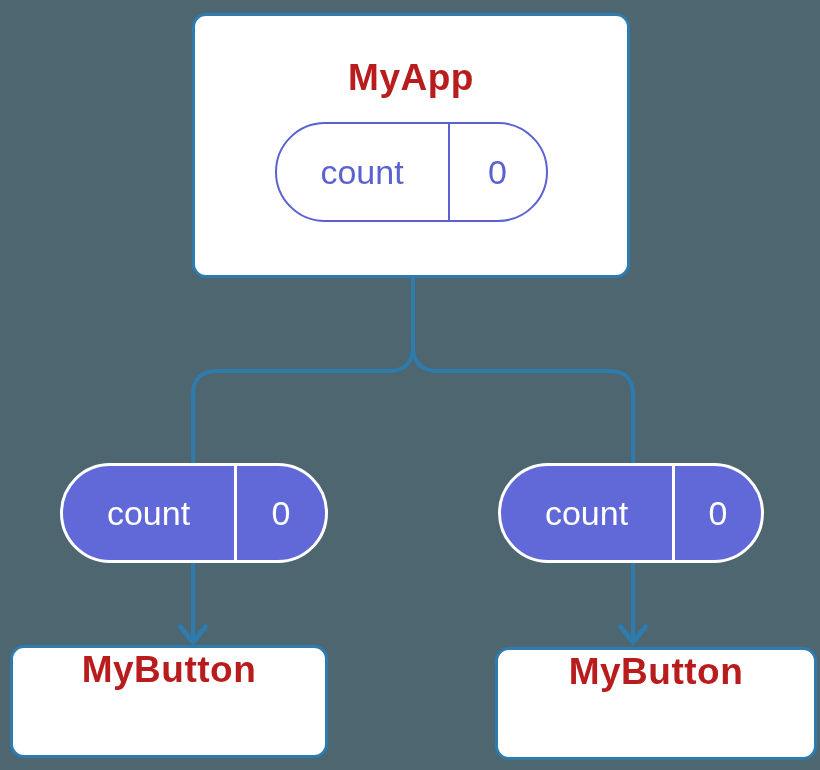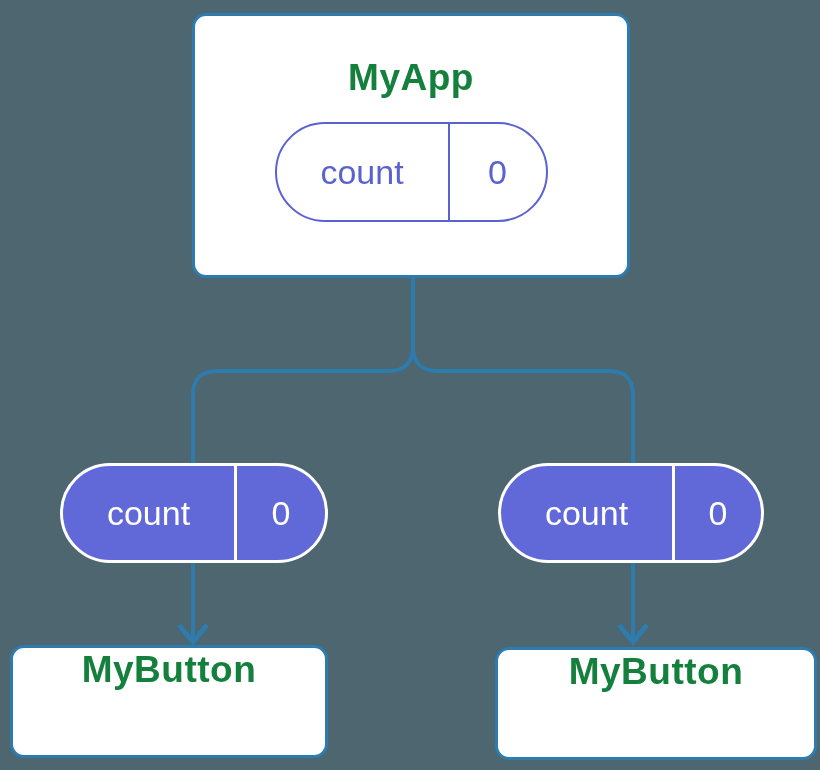--- a/index.html
+++ b/index.html
@@ -15,21 +15,21 @@
     position:absolute;
     background:#ffffff;
     border:3px solid #2E7BAE;
     border-radius:14px;
     box-sizing:border-box;
     z-index:2;
     display:flex;flex-direction:column;align-items:center;
   }
   .node-root{left:192px;top:13px;width:438px;height:265px;padding-top:40px;}
   .node-title{
-    font-size:37px;font-weight:700;color:#15803d;
+    font-size:37px;font-weight:700;color:#b91c1c;
     letter-spacing:0.5px;line-height:1.2;
   }
   .node-leaf{}
   .node-leaf-1{left:10px;top:645px;width:318px;height:113px;}
   .node-leaf-2{left:495px;top:647px;width:322px;height:113px;}
   .pill{
     display:flex;align-items:stretch;
     box-sizing:border-box;
     border-radius:52px;
     height:100px;

